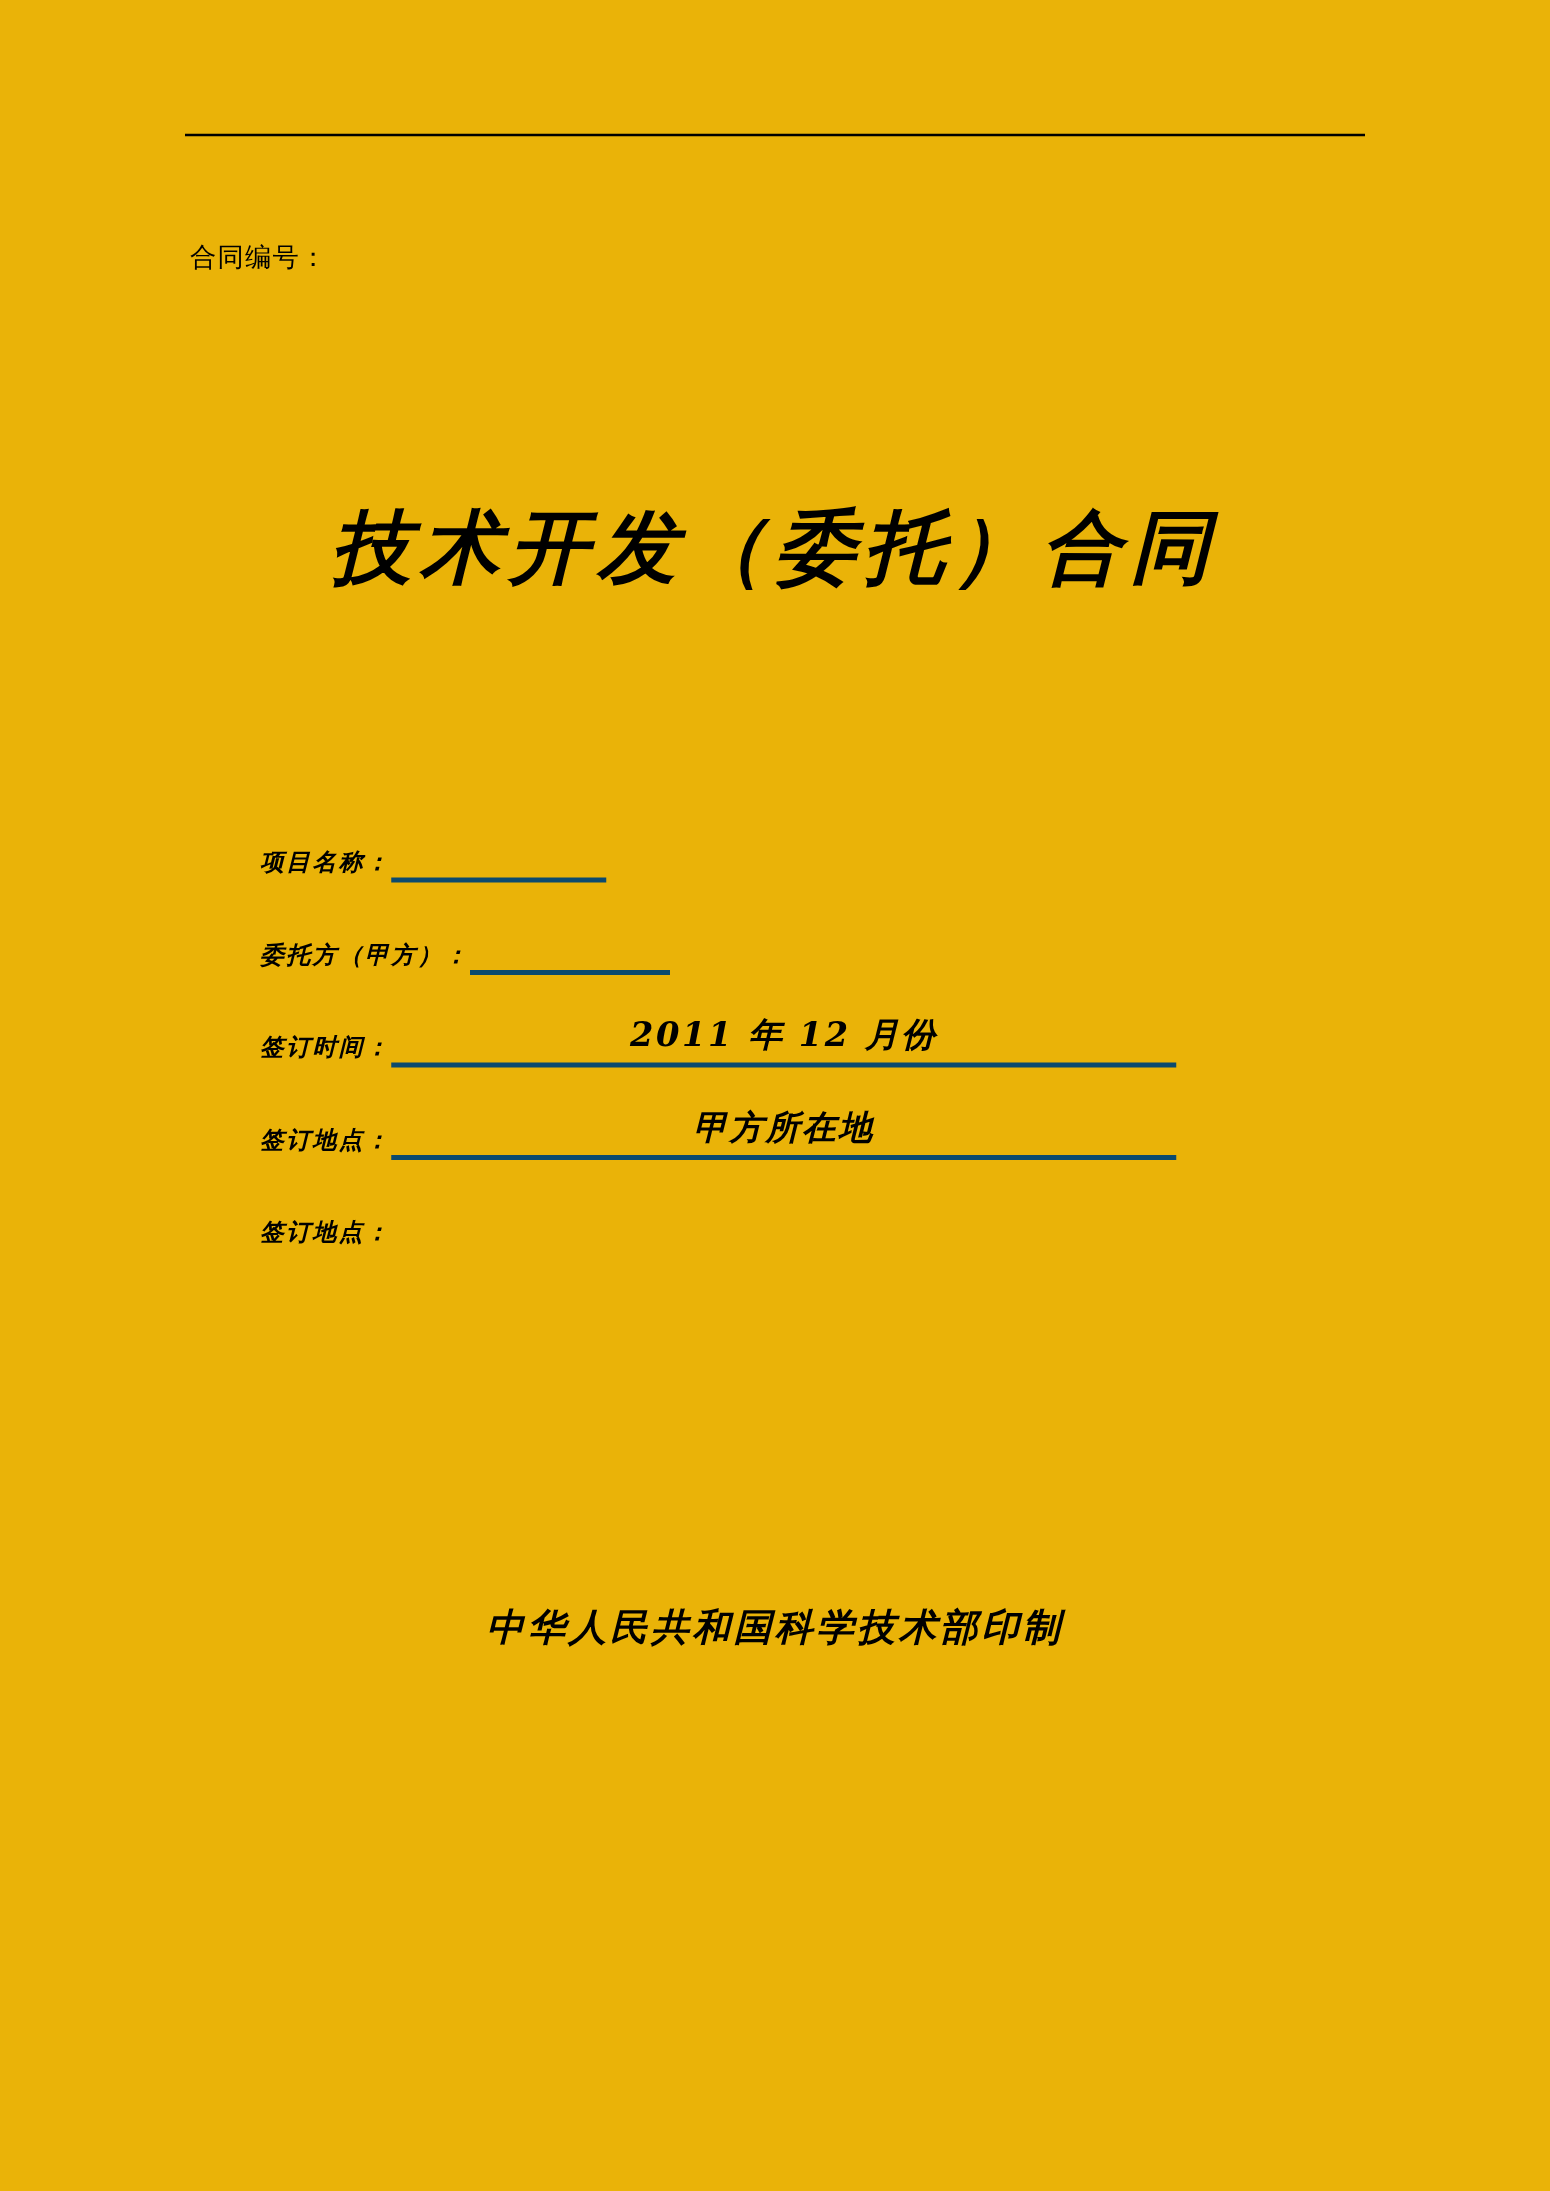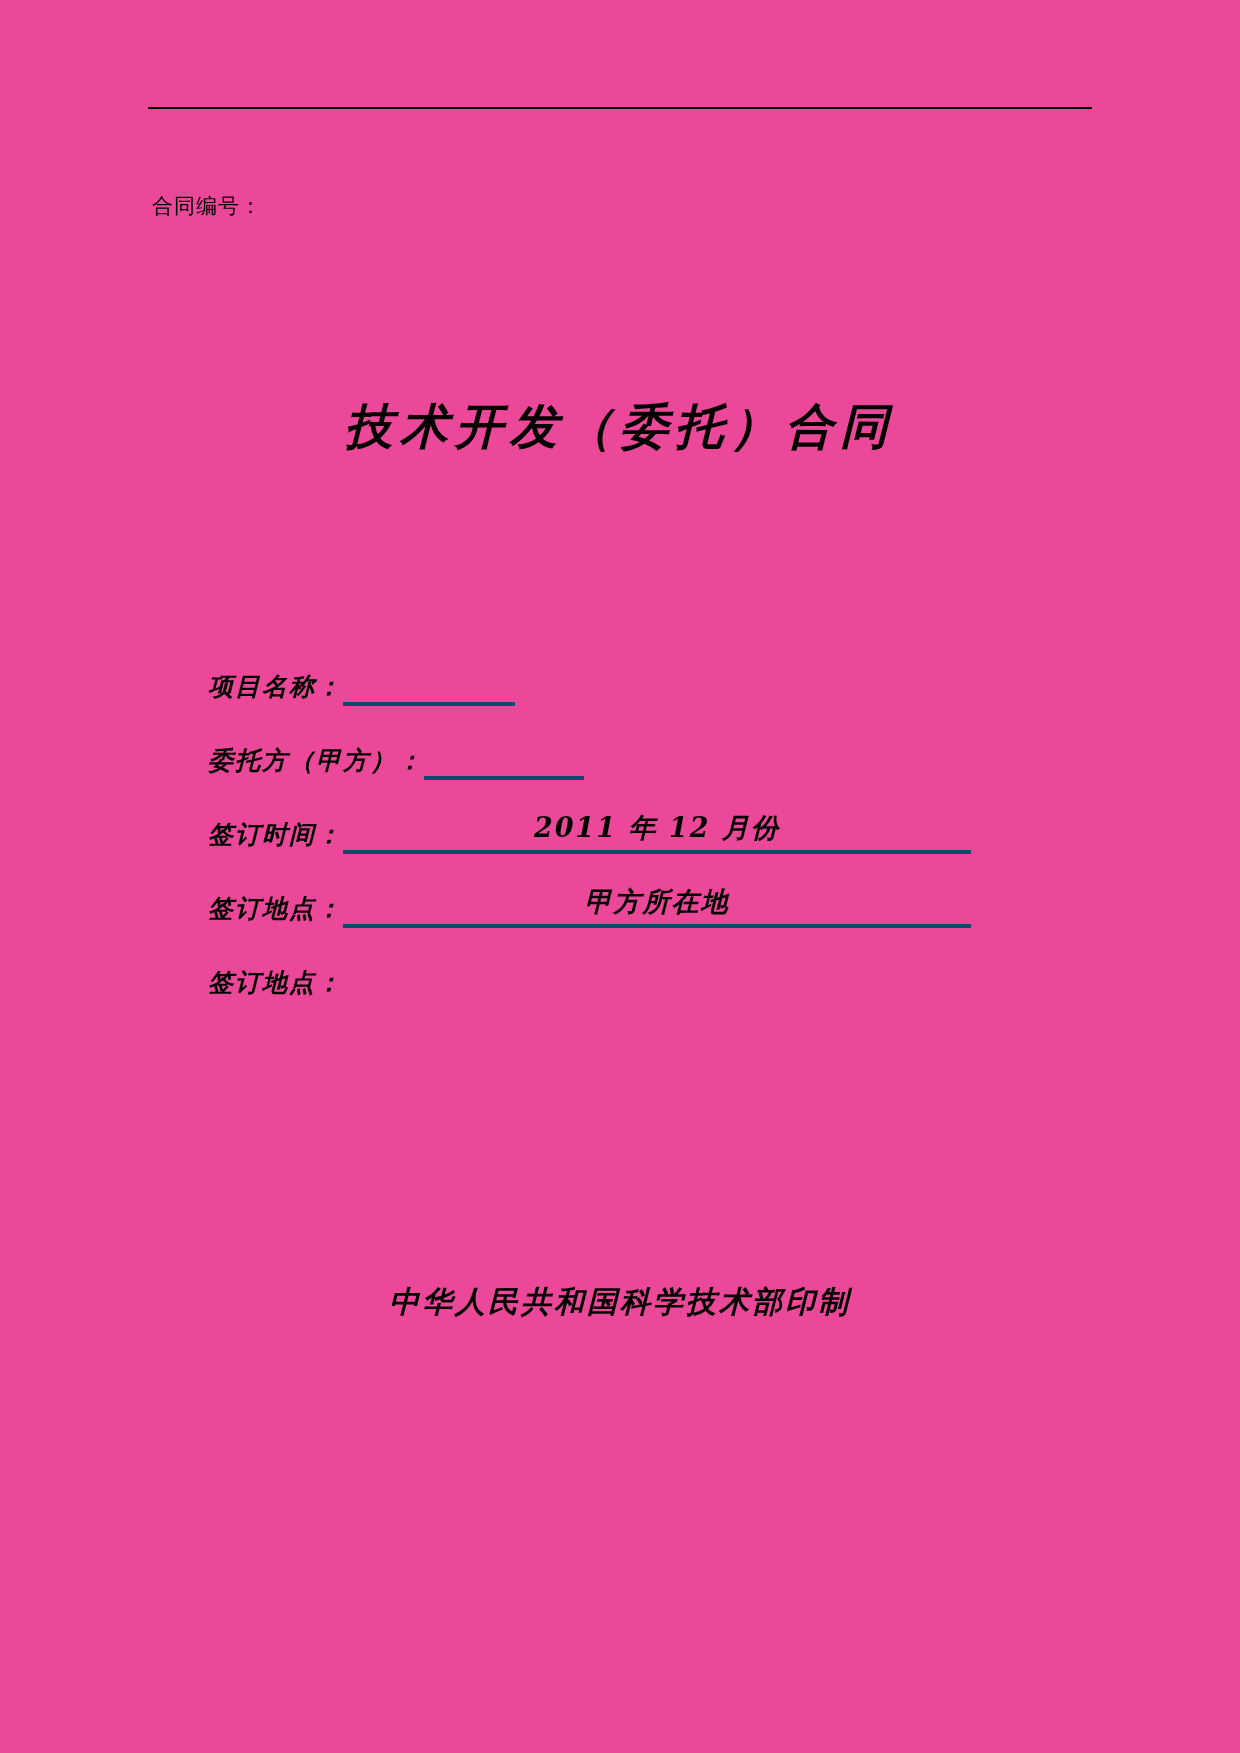--- a/index.html
+++ b/index.html
@@ -16,21 +16,21 @@
     color: #000000;
     overflow: hidden;
   }
 
   .page {
     position: absolute;
     left: 0;
     top: 0;
     width: 1240px;
     height: 1753px;
-    background: #ec4899;
+    background: #eab308;
   }
 
   
   .header-rule {
     position: absolute;
     left: 148px;
     top: 107px;
     width: 944px;
     height: 0;
     border-top: 2px solid #000000;
@@ -50,21 +50,21 @@
   
   .doc-title {
     position: absolute;
     left: 0;
     top: 395px;
     width: 1240px;
     text-align: center;
     font-family: "DejaVu Serif", "Liberation Serif", serif;
     font-weight: bold;
     font-style: italic;
-    font-size: 48px;
+    font-size: 64px;
     letter-spacing: 7px;
     white-space: nowrap;
   }
 
   
   .fields {
     position: absolute;
     left: 208px;
     top: 632px;
     width: 860px;
@@ -74,21 +74,21 @@
     display: flex;
     align-items: flex-end;
     height: 74px;
     white-space: nowrap;
   }
 
   .field-label {
     font-family: "DejaVu Serif", "Liberation Serif", serif;
     font-weight: bold;
     font-style: italic;
-    font-size: 25px;
+    font-size: 19px;
     letter-spacing: 2px;
     flex: 0 0 auto;
     padding-bottom: 3px;
   }
 
   .field-value {
     flex: 0 0 auto;
     border-bottom: 4px solid #0c4a6e;
     text-align: center;
     font-family: "DejaVu Serif", "Liberation Serif", serif;

